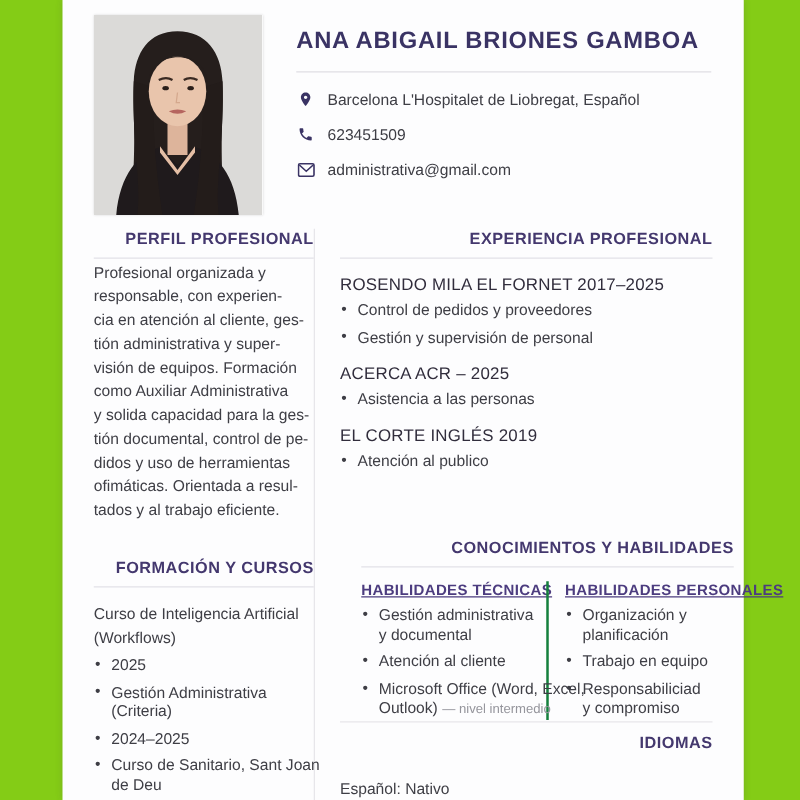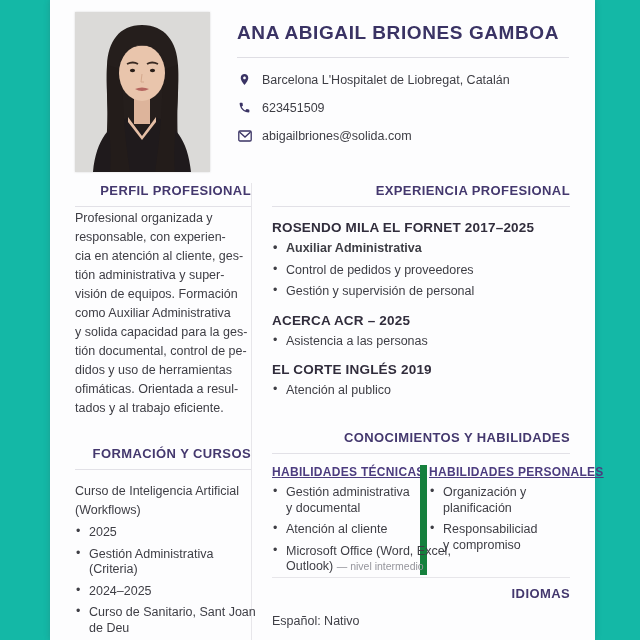--- a/index.html
+++ b/index.html
@@ -1,17 +1,17 @@
 <!DOCTYPE html>
 <html><head>
 <meta charset="utf-8">
 <style>
   html,body{margin:0;padding:0;width:640px;height:640px;overflow:hidden;
     font-family:"Liberation Sans",sans-serif;}
-  .canvas{position:relative;width:640px;height:640px;background:#14b8a6;overflow:hidden;}
+  .canvas{position:relative;width:640px;height:640px;background:#84cc16;overflow:hidden;}
   .page{position:absolute;left:50px;top:0;width:545px;height:640px;background:#fdfdfe;
     box-shadow:0 0 6px rgba(60,60,70,.22);}
   
   .photo{position:absolute;left:25px;top:12px;width:135px;height:160px;overflow:hidden;
     box-shadow:0 0 2px rgba(0,0,0,.15);}
   .photo svg{display:block;}
   
   .header-block{position:absolute;left:187px;top:14px;width:332px;}
   .name{margin:0;padding-top:8px;font-size:19px;font-weight:bold;letter-spacing:.6px;
     color:#3a3364;white-space:pre;}
@@ -19,42 +19,42 @@
   .contact{margin-top:14px;}
   .contact-row{display:flex;align-items:center;margin-bottom:13px;}
   .cicon{width:15px;height:15px;margin-right:10px;flex:0 0 15px;display:flex;align-items:center;justify-content:center;}
   .contact-text{font-size:12.5px;color:#3e3e45;white-space:pre;}
   
   .vdivider{position:absolute;left:201px;top:183px;width:1px;height:457px;background:#e7e6ea;}
   .section{position:absolute;}
   .sec-profile{left:25px;top:183px;width:176px;}
   .sec-education{left:25px;top:446px;width:176px;}
   .sec-experience{left:222px;top:183px;width:298px;}
-  .sec-skills{left:222px;top:430px;width:298px;}
+  .sec-skills{left:239px;top:430px;width:298px;}
   .sec-languages{left:222px;top:577px;width:298px;border-top:1px solid #e7e6ea;padding-top:8px;}
   .section-title{margin:0;font-size:13px;font-weight:bold;letter-spacing:.4px;color:#44386e;
     padding-bottom:8px;border-bottom:1px solid #e2e1e7;white-space:pre;text-align:right;}
   .sec-languages .section-title{border-bottom:none;padding-bottom:0;}
   .body-text,.pre{font-size:12.5px;color:#3e3e45;white-space:pre;}
   .profile-text{margin:2px 0 0;line-height:19px;}
   .edu-intro{margin:12px 0 0;line-height:18.5px;}
   ul.blist{list-style:none;margin:4px 0 0;padding:0;}
   ul.blist li{position:relative;padding-left:14px;margin-top:6px;font-size:12.5px;
     line-height:15.5px;color:#3e3e45;white-space:pre;}
   ul.blist li::before{content:"•";position:absolute;left:1px;top:-1px;color:#3e3e45;}
-  .job-heading{margin:13px 0 0;font-size:13.5px;font-weight:bold;color:#312d3c;
+  .job-heading{margin:13px 0 0;font-size:13.5px;font-weight:normal;color:#312d3c;
     letter-spacing:.2px;white-space:pre;}
   li.bold-bullet{font-weight:bold;font-size:13px;color:#312d3c;}
   .skills-grid{display:flex;margin-top:11px;}
   .skill-col-tech{width:148px;flex:0 0 148px;}
-  .skill-col-personal{flex:1;border-left:7px solid #15803d;padding-left:2px;}
+  .skill-col-personal{flex:1;border-left:2px solid #15803d;padding-left:13px;}
   .sub-title{margin:0;font-size:12px;font-weight:bold;letter-spacing:.3px;color:#4c3c7f;white-space:pre;text-decoration:underline;}
   .note{font-size:10.5px;color:#95959c;}
   .lang-line{margin:9px 0 0;font-size:12.5px;color:#3e3e45;white-space:pre;line-height:16px;}
-  .lang-line:first-of-type{margin-top:12px;}
+  .lang-line:first-of-type{margin-top:22px;}
 </style>
 </head>
 <body>
 
 <div class="canvas">
   <div class="page">
 
     <div class="photo">
       <svg width="135" height="160" viewBox="0 0 135 160">
         <rect x="0" y="0" width="135" height="160" fill="#dbdad8"></rect>
@@ -78,38 +78,38 @@
     <div class="header-block">
       <h1 class="name">ANA ABIGAIL BRIONES GAMBOA</h1>
       <div class="name-divider"></div>
       <div class="contact">
         <div class="contact-row">
           <span class="cicon">
             <svg width="13" height="15" viewBox="0 0 24 24">
                 <path fill="#3a3364" d="M12 2C8.13 2 5 5.13 5 9c0 5.25 7 13 7 13s7-7.75 7-13c0-3.87-3.13-7-7-7zm0 9.5c-1.38 0-2.5-1.12-2.5-2.5s1.12-2.5 2.5-2.5 2.5 1.12 2.5 2.5-1.12 2.5-2.5 2.5z"></path>
               </svg>
           </span>
-          <span class="contact-text">Barcelona L'Hospitalet de Liobregat, Catalán</span>
+          <span class="contact-text">Barcelona L'Hospitalet de Liobregat, Español</span>
         </div>
         <div class="contact-row">
           <span class="cicon">
             <svg width="13" height="13" viewBox="0 0 24 24">
                 <path fill="#3a3364" d="M6.62 10.79c1.44 2.83 3.76 5.14 6.59 6.59l2.2-2.2c.27-.27.67-.36 1.02-.24 1.12.37 2.33.57 3.57.57.55 0 1 .45 1 1V20c0 .55-.45 1-1 1-9.39 0-17-7.61-17-17 0-.55.45-1 1-1h3.5c.55 0 1 .45 1 1 0 1.25.2 2.45.57 3.57.11.35.03.74-.25 1.02l-2.2 2.2z"></path>
               </svg>
           </span>
           <span class="contact-text">623451509</span>
         </div>
         <div class="contact-row">
           <span class="cicon">
             <svg width="14" height="12" viewBox="0 0 14 12">
                 <rect x="0.8" y="1" width="12.4" height="10" rx="1.2" fill="none" stroke="#3a3364" stroke-width="1.3"></rect>
                 <path d="M1.5 2 L7 7 L12.5 2" fill="none" stroke="#3a3364" stroke-width="1.3"></path>
               </svg>
           </span>
-          <span class="contact-text">abigailbriones@solida.com</span>
+          <span class="contact-text">administrativa@gmail.com</span>
         </div>
       </div>
     </div>
 
     <div class="vdivider"></div>
 
     <div class="section sec-profile">
       <h2 class="section-title">PERFIL PROFESIONAL</h2>
       <p class="body-text profile-text">Profesional organizada y
 responsable, con experien-
@@ -138,21 +138,20 @@
         <li>2015–2018</li>
 
       </ul>
     </div>
 
     <div class="section sec-experience">
       <h2 class="section-title">EXPERIENCIA PROFESIONAL</h2>
 
       <h3 class="job-heading">ROSENDO MILA EL FORNET 2017–2025</h3>
       <ul class="blist">
-        <li class="bold-bullet">Auxiliar Administrativa</li>
         <li>Control de pedidos y proveedores</li>
         <li>Gestión y supervisión de personal</li>
       </ul>
 
       <h3 class="job-heading">ACERCA ACR – 2025</h3>
       <ul class="blist">
         <li>Asistencia a las personas</li>
       </ul>
 
       <h3 class="job-heading">EL CORTE INGLÉS 2019</h3>
@@ -172,20 +171,21 @@
             <li>Atención al cliente</li>
             <li><span class="pre">Microsoft Office (Word, Excel,
 Outlook) </span><span class="note">— nivel intermedio</span></li>
           </ul>
         </div>
         <div class="skill-col-personal">
           <h4 class="sub-title">HABILIDADES PERSONALES</h4>
           <ul class="blist">
             <li>Organización y
 planificación</li>
+            <li>Trabajo en equipo</li>
             <li>Responsabiliciad
 y compromiso</li>
           </ul>
         </div>
       </div>
     </div>
 
     <div class="section sec-languages">
       <h2 class="section-title">IDIOMAS</h2>
       <p class="lang-line">Español: Nativo</p>

